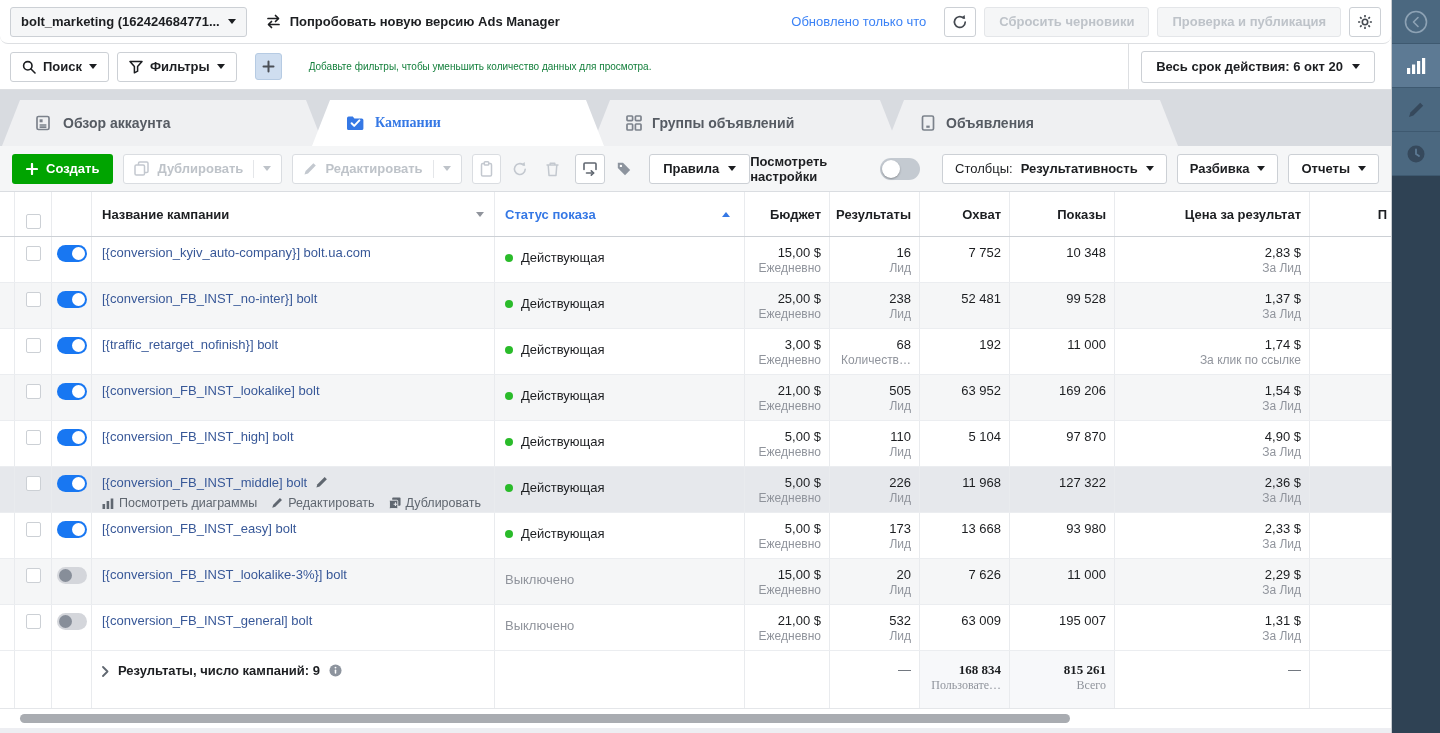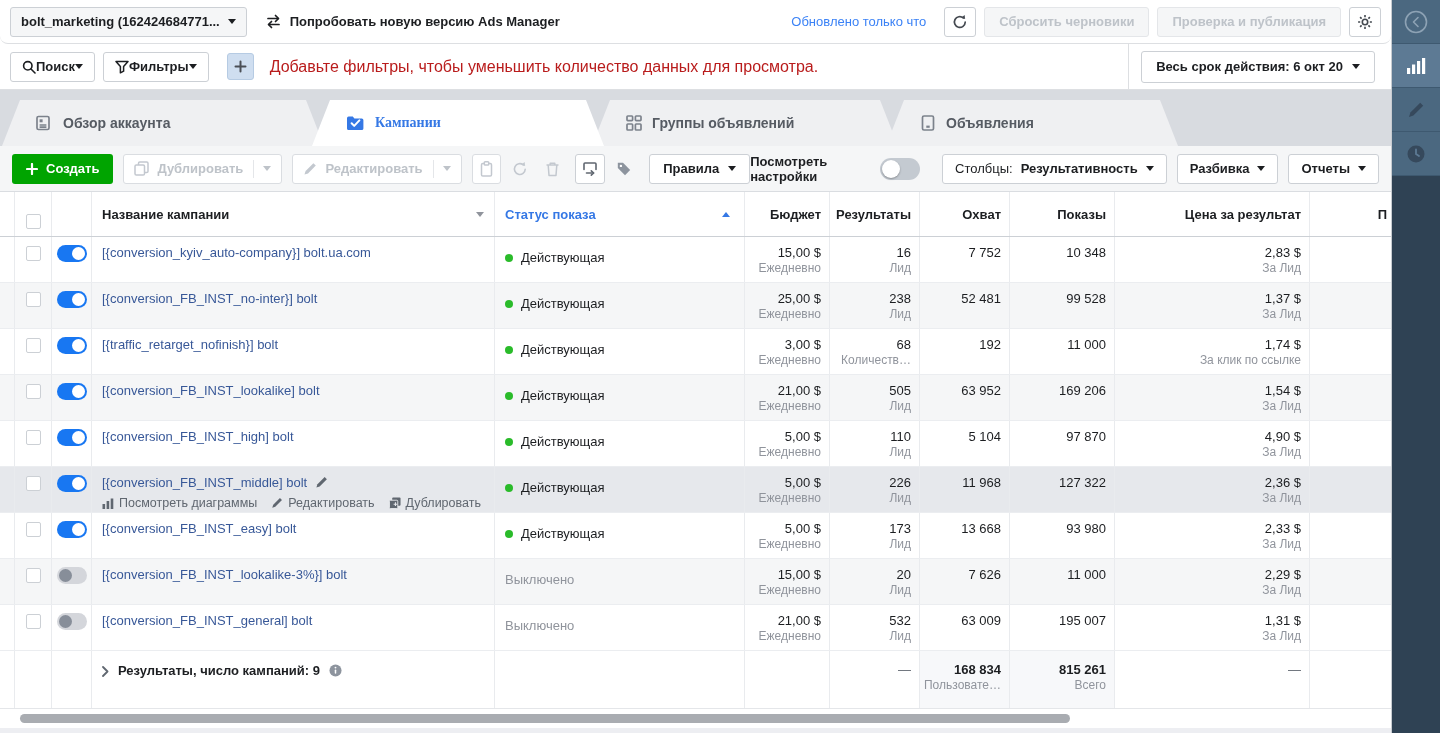--- a/index.html
+++ b/index.html
@@ -14,23 +14,23 @@
   .trynew { display:flex; align-items:center; gap:8px; margin-left:18px; font-weight:bold; cursor:pointer; }
   .topbar .spacer { flex:1; }
   .updated { color:#3b82f6; margin-right:10px; }
   .icon-btn { height:30px; min-width:32px; display:flex; align-items:center; justify-content:center; border:1px solid #ccd0d5; border-radius:3px; background:#fff; margin-left:8px; cursor:pointer; }
   .top-dis { height:30px; padding:0 14px; display:flex; align-items:center; border:1px solid #e4e6e9; border-radius:3px; background:#f5f6f7; color:#bec3c9; font-weight:bold; margin-left:8px; }
   .caret { width:0; height:0; border-left:4px solid transparent; border-right:4px solid transparent; border-top:5px solid currentColor; display:inline-block; flex:none; }
   .caret-up { width:0; height:0; border-left:4px solid transparent; border-right:4px solid transparent; border-bottom:5px solid currentColor; display:inline-block; flex:none; }
 
   
   .filterbar { height:46px; border-bottom:1px solid #dddfe2; display:flex; align-items:center; padding:0 10px; background:#fff; flex:none; }
-  .fbtn { display:flex; align-items:center; gap:0; height:30px; padding:0 11px; border:1px solid #ccd0d5; border-radius:3px; background:#fff; font-weight:bold; margin-right:8px; cursor:pointer;justify-content:flex-end; }
+  .fbtn { display:flex; align-items:center; gap:7px; height:30px; padding:0 11px; border:1px solid #ccd0d5; border-radius:3px; background:#fff; font-weight:bold; margin-right:8px; cursor:pointer;justify-content:flex-end; }
   .addfilter { width:27px; height:27px; border:1px solid #b6cbe3; border-radius:3px; background:#cfdef0; display:flex; align-items:center; justify-content:center; margin:0 16px 0 10px; cursor:pointer; }
-  .fplaceholder { color:#b91c1c; font-size:16px; }
+  .fplaceholder { color:#15803d; font-size:10px;margin-left:11px; }
   .filterbar .spacer { flex:1; }
   .datewrap { border-left:1px solid #dddfe2; height:46px; display:flex; align-items:center; padding-left:12px; }
   .datebtn { display:flex; align-items:center; gap:9px; height:32px; padding:0 14px; border:1px solid #ccd0d5; border-radius:3px; background:#fff; font-weight:bold; margin-right:6px; cursor:pointer; }
 
   
   .tabsbar { height:56px; background:#d8dbe0; display:flex; align-items:flex-end; padding-left:2px; flex:none; }
   .tab { height:46px; display:flex; align-items:center; gap:10px; padding:0 30px 0 34px; clip-path:polygon(18px 0, calc(100% - 18px) 0, 100% 100%, 0 100%); background:#eff0f2; color:#565b63; font-weight:bold; font-size:14px; margin-right:-12px; cursor:pointer; flex:none; }
   .tab.active { background:#fff; color:var(--accent-blue,#3578e5); z-index:2;font-family:Liberation Serif, serif; }
   .tab svg { flex:none; }
 
@@ -92,21 +92,21 @@
   .trow .c-status { padding-top:13px; }
   .dot { width:8px; height:8px; border-radius:50%; background:var(--status-active-green,#2abb2a); margin-top:4px; flex:none; }
   .status-text.muted { color:#90949c; }
   .v { padding-top:7px; line-height:17px; white-space:nowrap; }
   .s { color:#90949c; font-size:12px; line-height:15px; white-space:nowrap; }
 
   
   .tfoot { height:58px; border-bottom:1px solid #e4e6e9; flex:none; background:#fff; }
   .foot-label { display:flex; align-items:flex-start; gap:9px; padding-top:12px; font-weight:bold; }
   .tfoot .v { font-weight:bold; padding-top:10px; }
-  .tfoot .cell.shaded { background:#f7f8fa; }
+  .tfoot .cell.shaded { background:#f7f8fa;font-family:Liberation Serif, serif; }
   .tfoot .dash { font-weight:normal; color:#606770; }
   .info-ic { margin-top:1px; }
 
   
   .hscroll { height:24px; position:relative; background:#fff; flex:none; }
   .hthumb { position:absolute; left:20px; top:5px; width:1050px; height:9px; border-radius:5px; background:#a9acb1; cursor:pointer; }
   .bstrip { position:absolute; left:0; bottom:0; width:100%; height:5px; background:#edeef2; }
 
   
   .sidebar { width:48px; background:var(--sidebar-bg-dark,#2f4254); display:flex; flex-direction:column; flex:none; }

